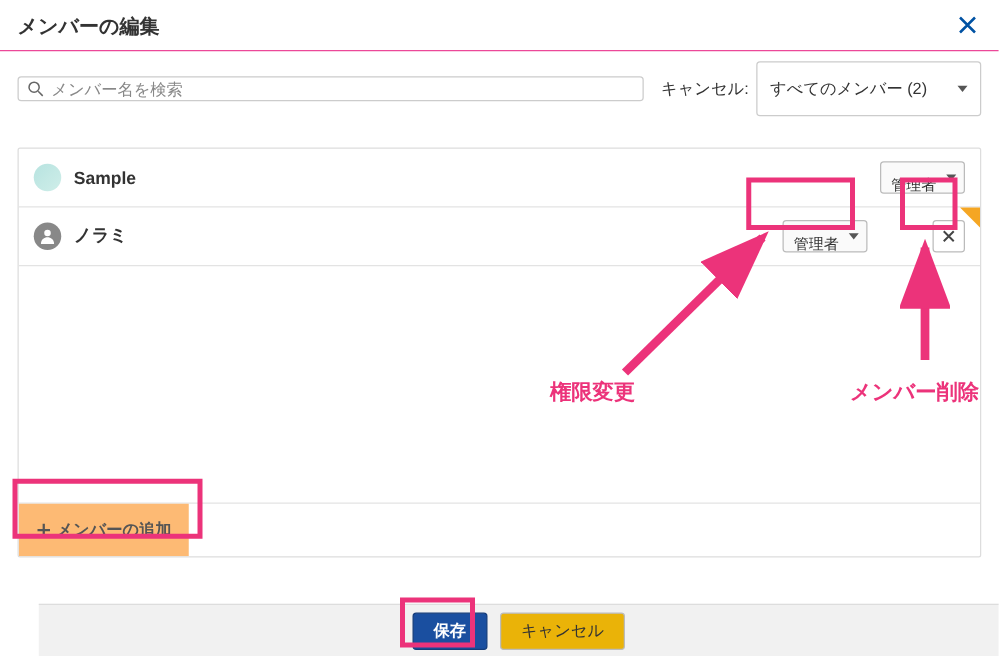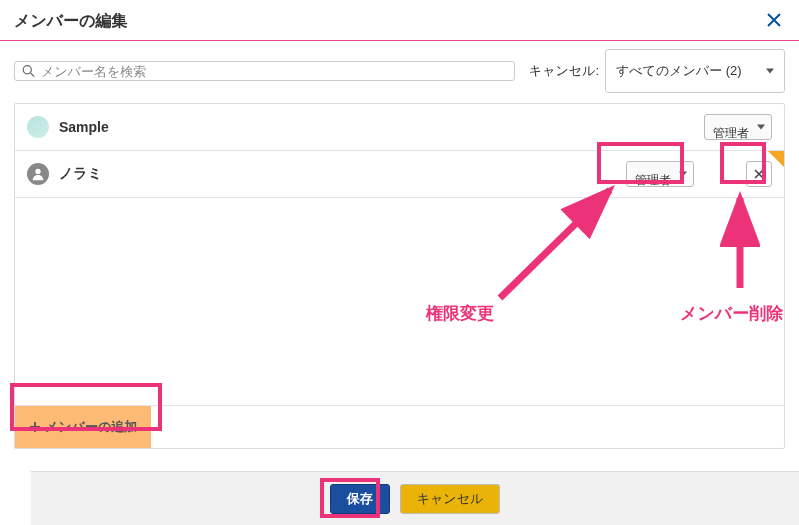--- a/index.html
+++ b/index.html
@@ -9,36 +9,36 @@
   .header-title { font-size: 16px; font-weight: 700; flex: 1; }
   .close-btn { background: none; border: none; cursor: pointer; color: #0052a3; font-size: 18px; line-height: 1; padding: 2px 4px; }
   .toolbar { display: flex; align-items: center; gap: 0; padding: 8px 14px 10px 14px; }
   .search-wrap { flex: 1; position: relative; }
   .search-wrap svg { position: absolute; left: 8px; top: 50%; transform: translateY(-50%); fill: #666; }
   .search-input { width: 100%; height: 20px; border: 1px solid #ccc; border-radius: 3px; padding: 0 8px 0 26px; font-size: 13px; }
   .search-input::placeholder { color: #888; }
   .filter-label { margin-left: 14px; margin-right: 6px; font-size: 13px; white-space: nowrap; }
   .filter-select { height: 44px; min-width: 180px; border: 1px solid #ccc; border-radius: 3px; padding: 0 26px 0 10px; font-size: 13px; background: #fff; position: relative; display: flex; align-items: center; cursor: pointer; }
   .filter-select .caret { position: absolute; right: 10px; top: 50%; transform: translateY(-50%); }
-  .list { border: 1px solid #ddd; margin: 0 14px; flex: 1; overflow: hidden; display: flex; flex-direction: column; background: #fff; border-radius: 2px; }
+  .list { border: 1px solid #ddd; margin: 15px 14px; flex: 1; overflow: hidden; display: flex; flex-direction: column; background: #fff; border-radius: 2px; }
   .row { display: flex; align-items: center; padding: 10px 12px; border-bottom: 1px solid #e3e3e3; position: relative; }
   .row:last-of-type { border-bottom: 1px solid #e3e3e3; }
   .avatar { width: 22px; height: 22px; border-radius: 50%; margin-right: 10px; flex-shrink: 0; display: flex; align-items: center; justify-content: center; }
   .avatar.sample { background: linear-gradient(135deg,#b7e3e0 0%,#cfeee9 100%); }
   .avatar.generic { background: #888; }
   .avatar.generic svg { fill: #fff; }
   .member-name { flex: 1; font-size: 14px; font-weight: 600; color: #333; }
   .role-select { height: 26px; border: 1px solid #bbb; border-radius: 3px; background: #fafafa; padding: 12px 22px 0 8px; font-size: 12px; display: flex; align-items: center; cursor: pointer; position: relative; }
   .role-select .caret { margin-left: 4px; position: absolute; right: 6px; top: 50%; transform: translateY(-50%); }
   .remove-btn { width: 26px; height: 26px; border: 1px solid #bbb; border-radius: 3px; background: #fff; margin-left: 52px; cursor: pointer; display: flex; align-items: center; justify-content: center; color: #444; }
   .corner-tag { position: absolute; right: 0; top: 0; width: 0; height: 0; border-top: 16px solid #f5a623; border-left: 16px solid transparent; }
   .list-spacer { flex: 1; }
   .add-row { border-top: 1px solid #e3e3e3; padding: 0; }
   .add-btn { display: flex; align-items: center; gap: 4px; padding: 12px 14px; font-size: 13px; font-weight: 700; color: #555; background: #fdba74; border: none; cursor: pointer; }
-  .footer { height: 54px; background: #f1f1f1; border-top: 1px solid #ddd; display: flex; align-items: center; justify-content: center; gap: 10px; margin-left: 31px; }
+  .footer { height: 42px; background: #f1f1f1; border-top: 1px solid #ddd; display: flex; align-items: center; justify-content: center; gap: 10px; margin-left: 31px; }
   .btn { height: 30px; padding: 0 16px; font-size: 13px; border-radius: 3px; cursor: pointer; }
   .btn-primary { background: #1a4fa0; color: #fff; border: 1px solid #143c7a; font-weight: 600; }
   .btn-secondary { background: #eab308; color: #333; border: 1px solid #bbb; }
   .caret { width: 0; height: 0; border-left: 4px solid transparent; border-right: 4px solid transparent; border-top: 5px solid #555; display: inline-block; }
   
   .anno-box { position: absolute; border: 4px solid #ec337a; pointer-events: none; }
   .anno-label { position: absolute; color: #ec337a; font-weight: 700; font-size: 17px; pointer-events: none; white-space: nowrap; }
   .anno-arrow { position: absolute; pointer-events: none; }
 </style>
 </head>
@@ -136,16 +136,16 @@
   </svg>
   <svg class="anno-arrow" style="left:720px; top:188px;" width="40" height="110" viewBox="0 0 40 110">
     <defs>
         <marker id="ah2" markerWidth="10" markerHeight="10" refX="7" refY="3" orient="auto">
           <path d="M0,0 L8,3 L0,6 Z" fill="#ec337a"></path>
         </marker>
       </defs>
     <line x1="20" y1="100" x2="20" y2="10" stroke="#ec337a" stroke-width="7" marker-end="url(#ah2)"></line>
   </svg>
 
-  <div class="anno-label" style="left:426px; top:302px;">権限変更</div>
+  <div class="anno-label" style="left:440px; top:302px;">権限変更</div>
   <div class="anno-label" style="left:680px; top:302px;">メンバー削除</div>
 
 </div>
 
 </body></html>

